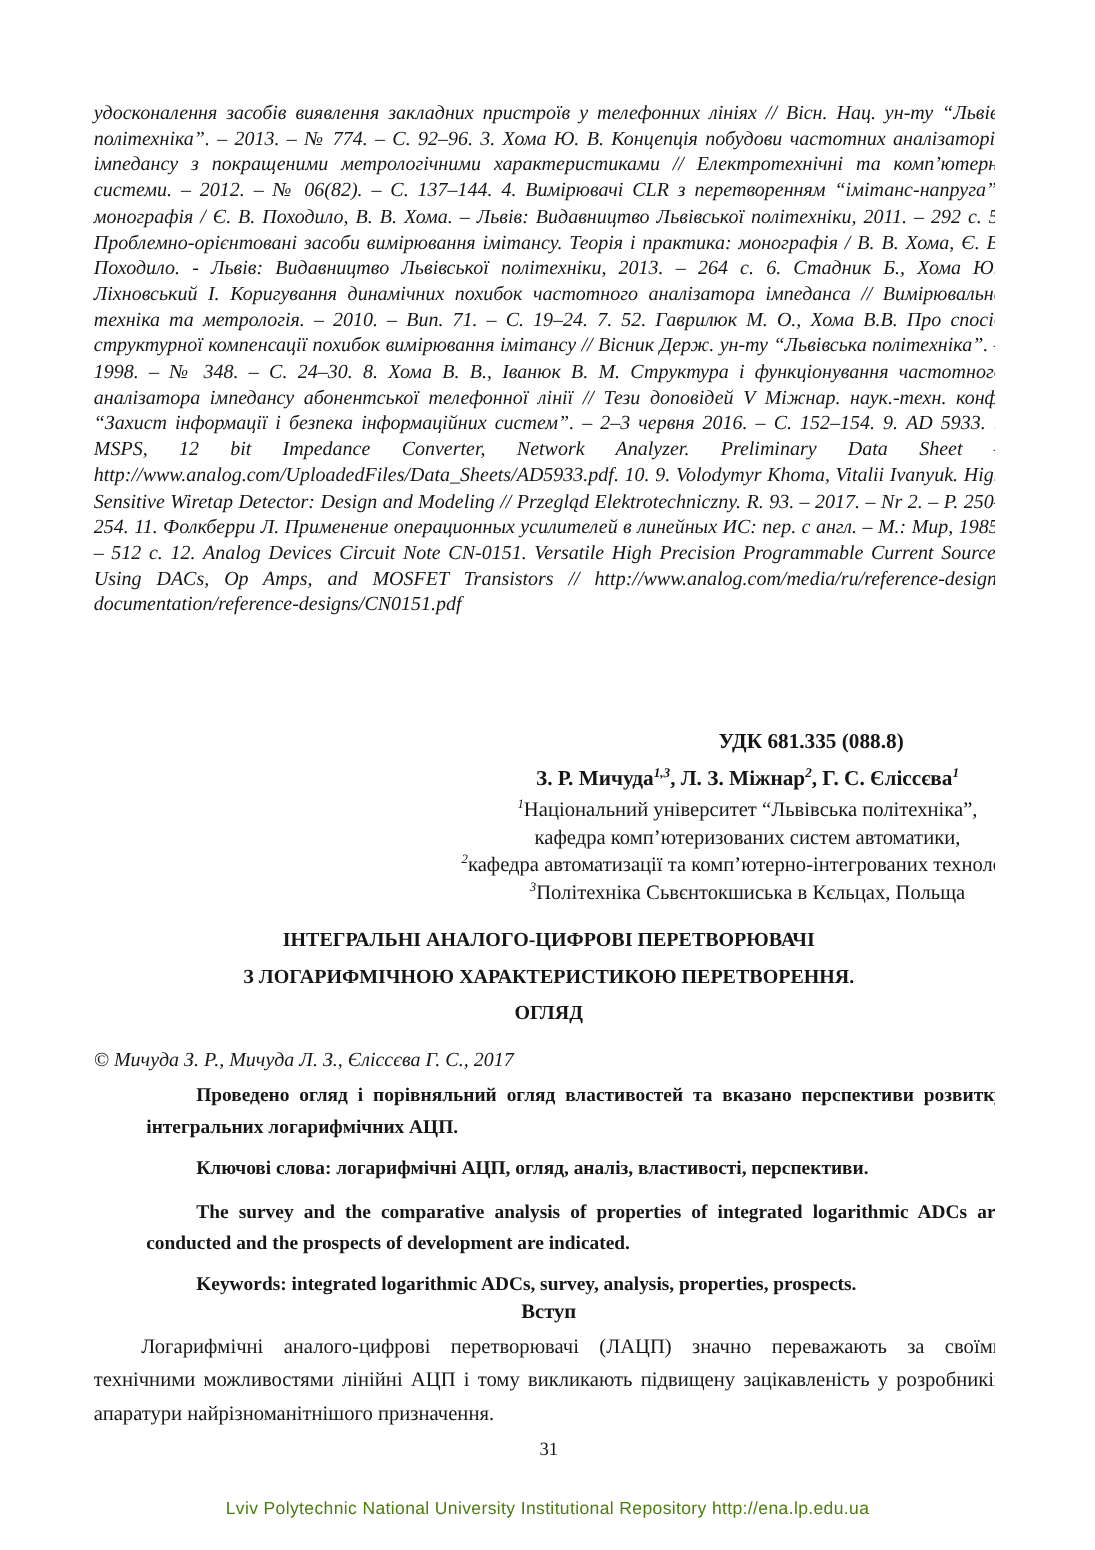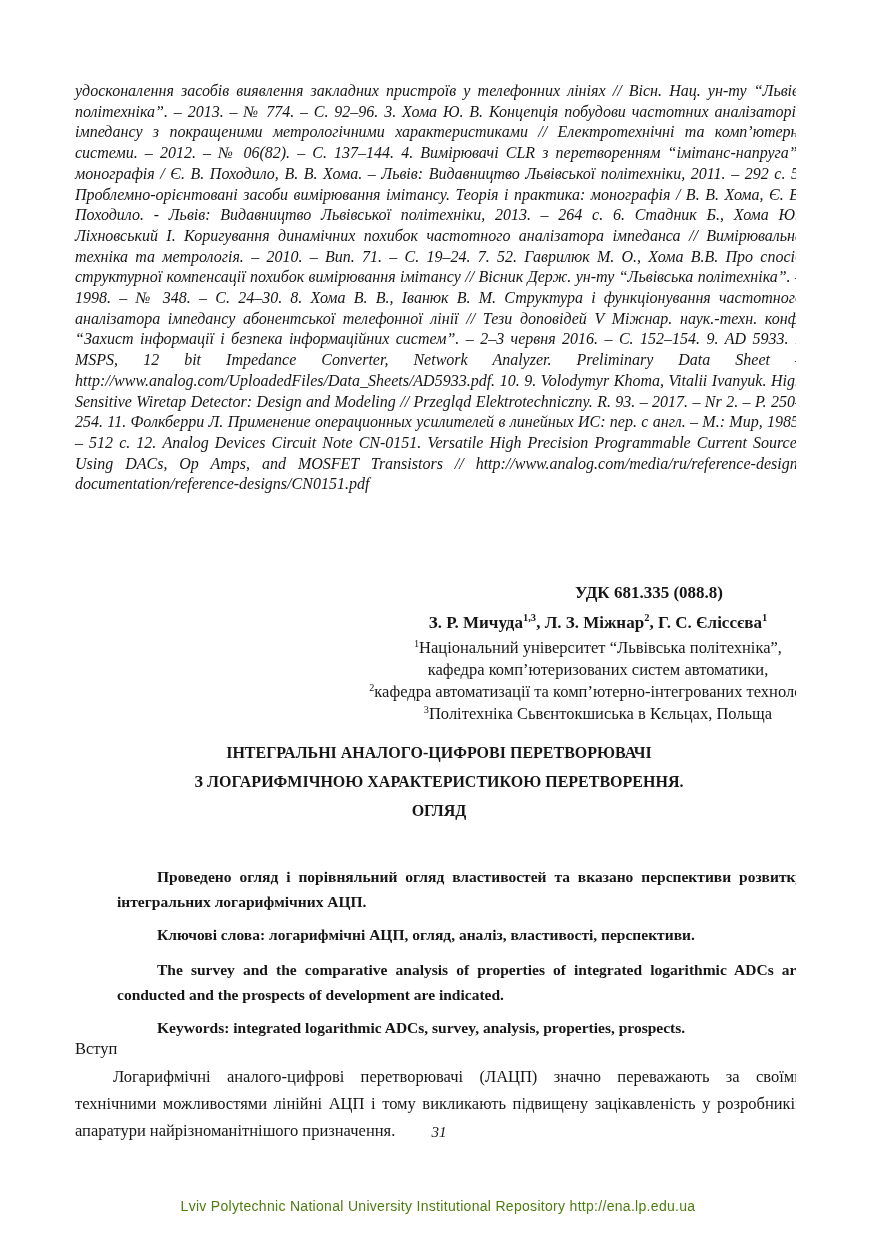--- a/index.html
+++ b/index.html
@@ -42,20 +42,21 @@
   }
   .affil-line {
     font-size: 16.5px;
     line-height: 22px;
     white-space: nowrap;
   }
   sup.s {
     font-size: 62%;
     line-height: 0;
     vertical-align: super;
+    font-style: italic;
   }
   .title {
     position: absolute;
     top: 738px; left: 75px; width: 728px;
     text-align: center;
     font-weight: bold;
     font-size: 16px;
     line-height: 29px;
   }
   .copyright {
@@ -72,39 +73,38 @@
     margin: 0 0 8px 0;
     font-weight: bold;
     font-size: 15.5px;
     line-height: 25px;
     text-align: justify;
     text-indent: 40px;
   }
   .section-heading {
     position: absolute;
     top: 1039px; left: 75px; width: 728px;
-    text-align: left;
-    font-weight: normal;
+    text-align: center;
+    font-weight: bold;
     font-size: 16.5px;
   }
   .intro {
     position: absolute;
     top: 1063px; left: 75px; width: 728px;
     margin: 0;
     font-size: 16.5px;
     line-height: 27px;
     text-align: justify;
     text-indent: 38px;
   }
   .page-number {
     position: absolute;
-    top: 1124px; left: 75px; width: 728px;
+    top: 1152px; left: 75px; width: 728px;
     text-align: center;
     font-size: 15px;
-    font-style: italic;
   }
   .footer {
     position: absolute;
     top: 1198px; left: 0; width: 876px;
     text-align: center;
     font-family: "Liberation Sans", sans-serif;
     font-size: 14px;
     color: #4d7c0f;
     letter-spacing: 0.3px;
   }
@@ -127,20 +127,21 @@
     <div class="affil-line"><sup class="s">2</sup><span>кафедра автоматизації та комп’ютерно-інтегрованих технологій,</span></div>
     <div class="affil-line"><sup class="s">3</sup><span>Політехніка Сьвєнтокшиська в Кєльцах, Польща</span></div>
   </div>
 
   <div class="title">
     <div>ІНТЕГРАЛЬНІ АНАЛОГО-ЦИФРОВІ ПЕРЕТВОРЮВАЧІ</div>
     <div>З ЛОГАРИФМІЧНОЮ ХАРАКТЕРИСТИКОЮ ПЕРЕТВОРЕННЯ.</div>
     <div>ОГЛЯД</div>
   </div>
 
+  <div class="copyright">© Мичуда З. Р., Мичуда Л. З., Єліссєва Г. С., 2017</div>
 
   <div class="abstract-block">
     <p>Проведено огляд і порівняльний огляд властивостей та вказано перспективи розвитку інтегральних логарифмічних АЦП.</p>
     <p style="margin-bottom:10px;">Ключові слова: логарифмічні АЦП, огляд, аналіз, властивості, перспективи.</p>
     <p>The survey and the comparative analysis of properties of integrated logarithmic ADCs are conducted and the prospects of development are indicated.</p>
     <p>Keywords: integrated logarithmic ADCs, survey, analysis, properties, prospects.</p>
   </div>
 
   <div class="section-heading">Вступ</div>
 

